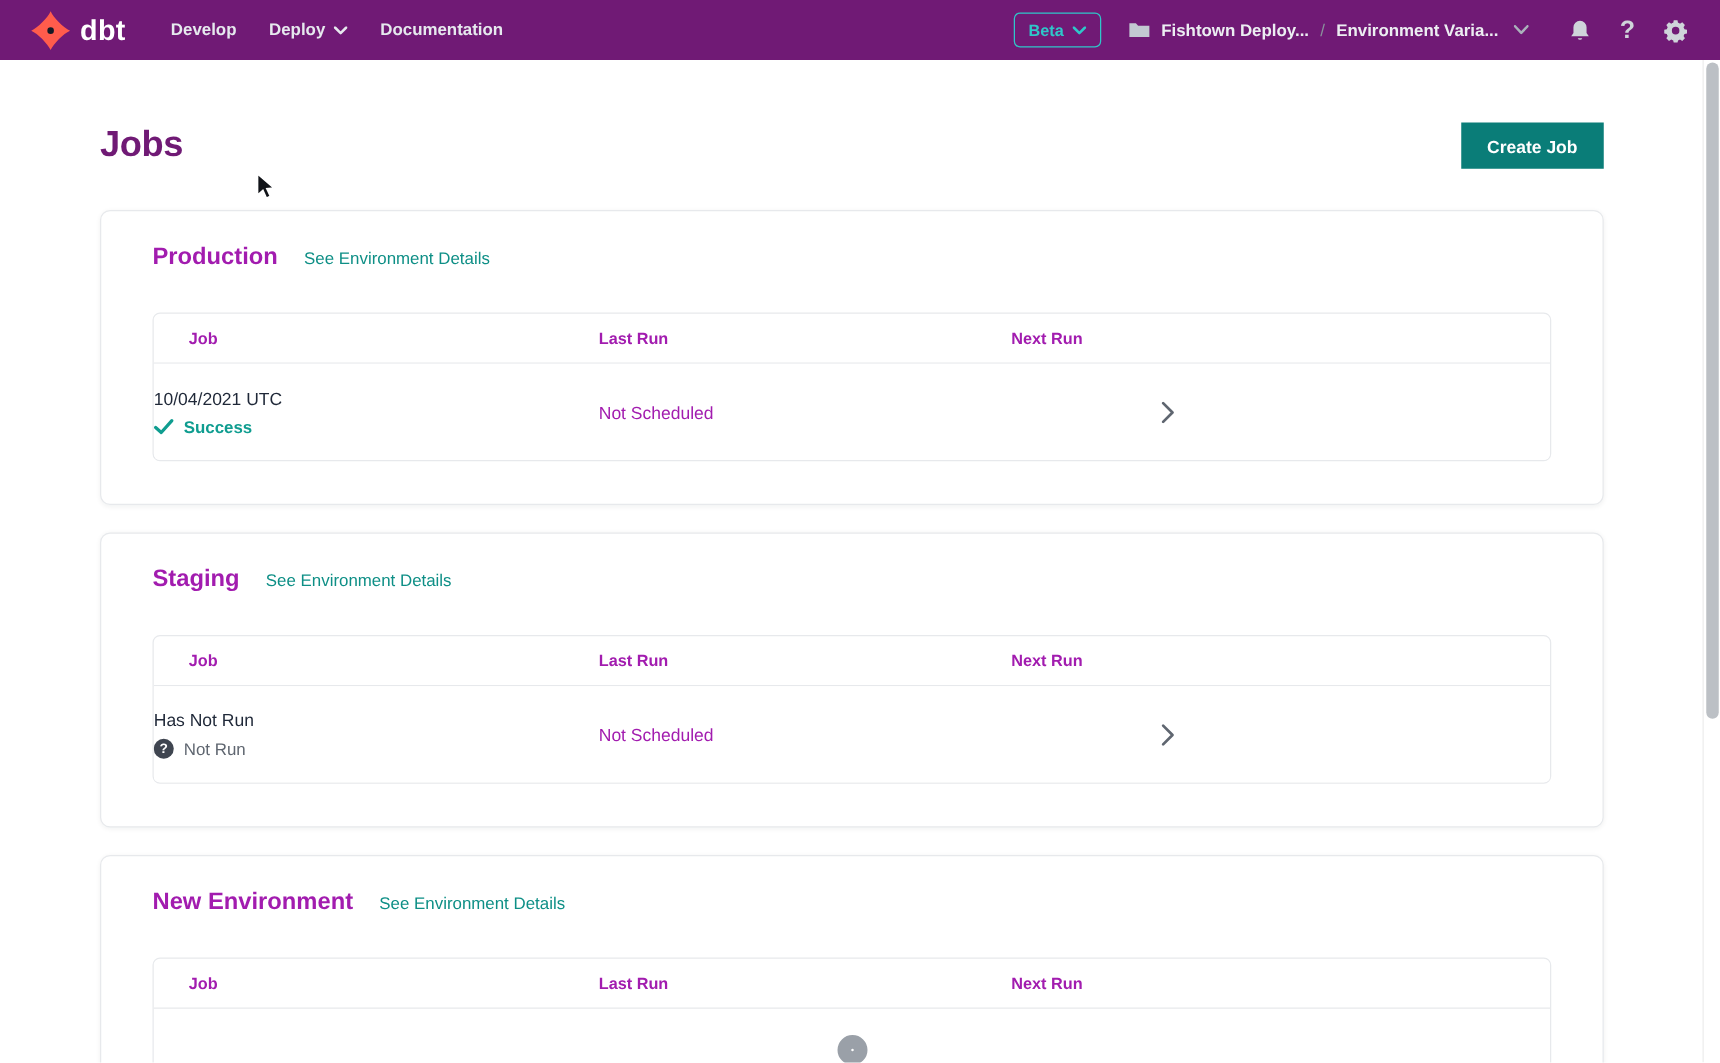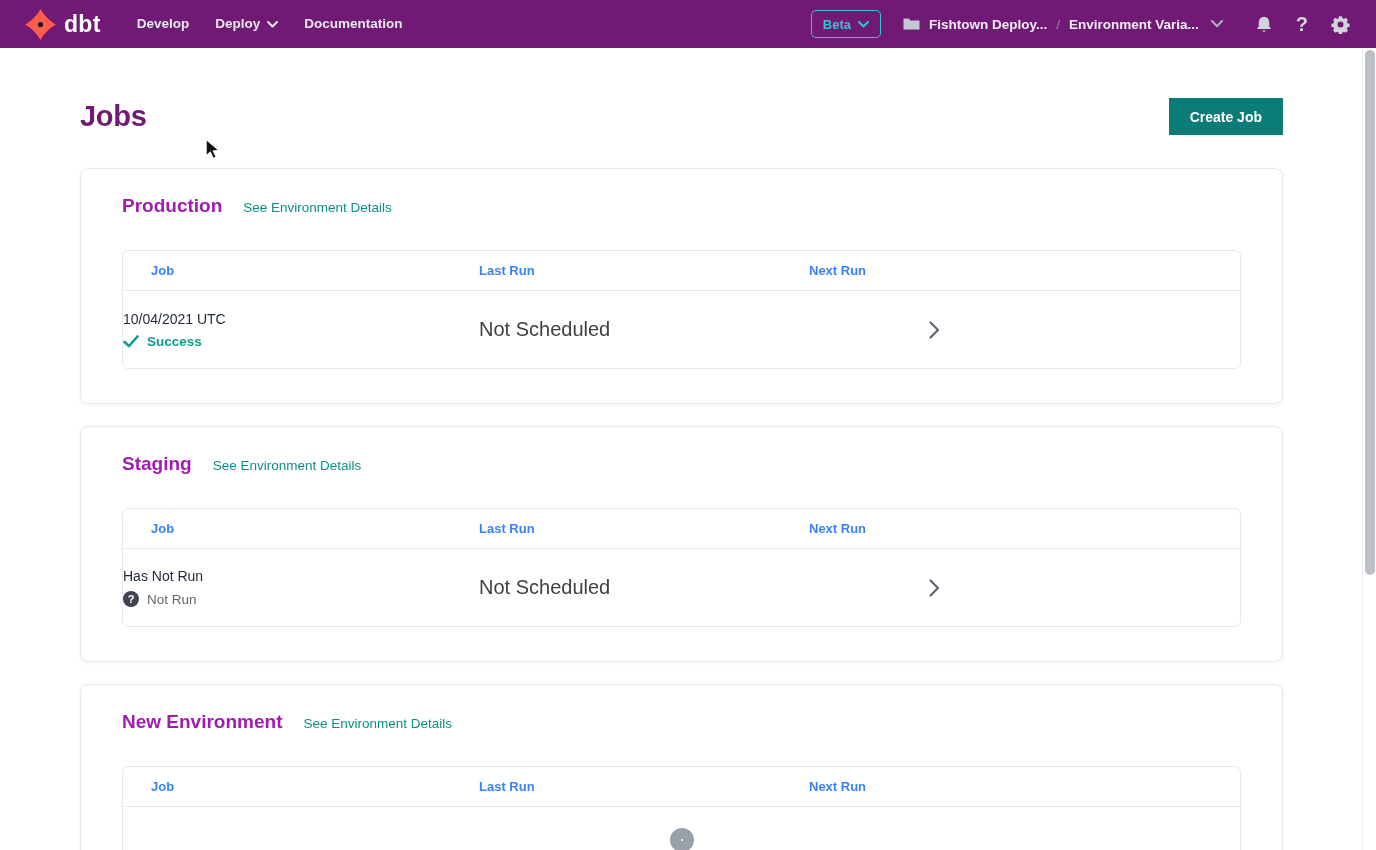--- a/index.html
+++ b/index.html
@@ -60,40 +60,40 @@
     box-shadow: 0 1px 4px rgba(20,26,38,.06);
     padding: 26px 41px 34px 41px;
     margin-bottom: 22px;
   }
   .card-head { display: flex; align-items: baseline; gap: 21px; margin-bottom: 33px; }
   .env-name { font-size: 19px; font-weight: 700; color: #a21caf; }
   .env-link { color: #0e8f86; font-size: 13.5px; font-weight: 400; text-decoration: none; cursor: pointer; }
 
   .jobs-table { border: 1px solid #e7e9ec; border-radius: 6px; overflow: hidden; }
   .t-head, .t-row { display: grid; grid-template-columns: 356px 330px 1fr 180px; align-items: center; }
-  .t-head { height: 40px; border-bottom: 1px solid #e7e9ec; color: #3b82f6; font-size: 13px; font-weight: 600; }
+  .t-head { height: 40px; border-bottom: 1px solid #e7e9ec; color: #a21caf; font-size: 13px; font-weight: 600; }
   .t-head .th-job { padding-left: 28px; }
   .t-row { height: 77px; cursor: pointer; background: #ffffff; }
   .job-cell { display: flex; align-items: center; gap: 18px; padding-left: 28px; }
   .play {
     width: 34px; height: 34px; border-radius: 50%; background: #0fa294; border: none;
     display: flex; align-items: center; justify-content: center; cursor: pointer; flex: none;
   }
   .tri { width: 0; height: 0; border-left: 12px solid #ffffff; border-top: 7.5px solid transparent; border-bottom: 7.5px solid transparent; margin-left: 4px; }
   .job-name { font-size: 14.5px; font-weight: 700; color: #1f2838; }
   .lr-date { font-size: 14px; color: #1f2838; margin-bottom: 7px; }
   .status { display: flex; align-items: center; gap: 8px; font-size: 13.5px; }
   .status-success { color: #0f9d90; font-weight: 600; }
   .status-notrun { color: #5f6670; font-weight: 400; }
   .qcircle {
     width: 16px; height: 16px; border-radius: 50%; background: #3f4550;
     color: #ffffff; font-size: 11px; font-weight: 700;
     display: flex; align-items: center; justify-content: center; flex: none;
   }
-  .nextrun { font-size: 20px; color: #404040; }
+  .nextrun { font-size: 14px; color: #a21caf; }
   .chev-cell { display: flex; justify-content: center; }
   .empty-area { height: 150px; display: flex; justify-content: center; align-items: flex-start; padding-top: 21px; }
   .empty-ring { width: 24px; height: 24px; border: 11px solid #9aa0a8; border-radius: 50%; }
 
   
   .scrollbar {
     position: absolute; top: 48px; right: 0; width: 14px; height: 802px;
     background: #ffffff; border-left: 1px solid #ededed;
   }
   .scroll-thumb { position: absolute; top: 2px; left: 2px; width: 10px; height: 525px; background: #bcc0c5; border-radius: 6px; }

